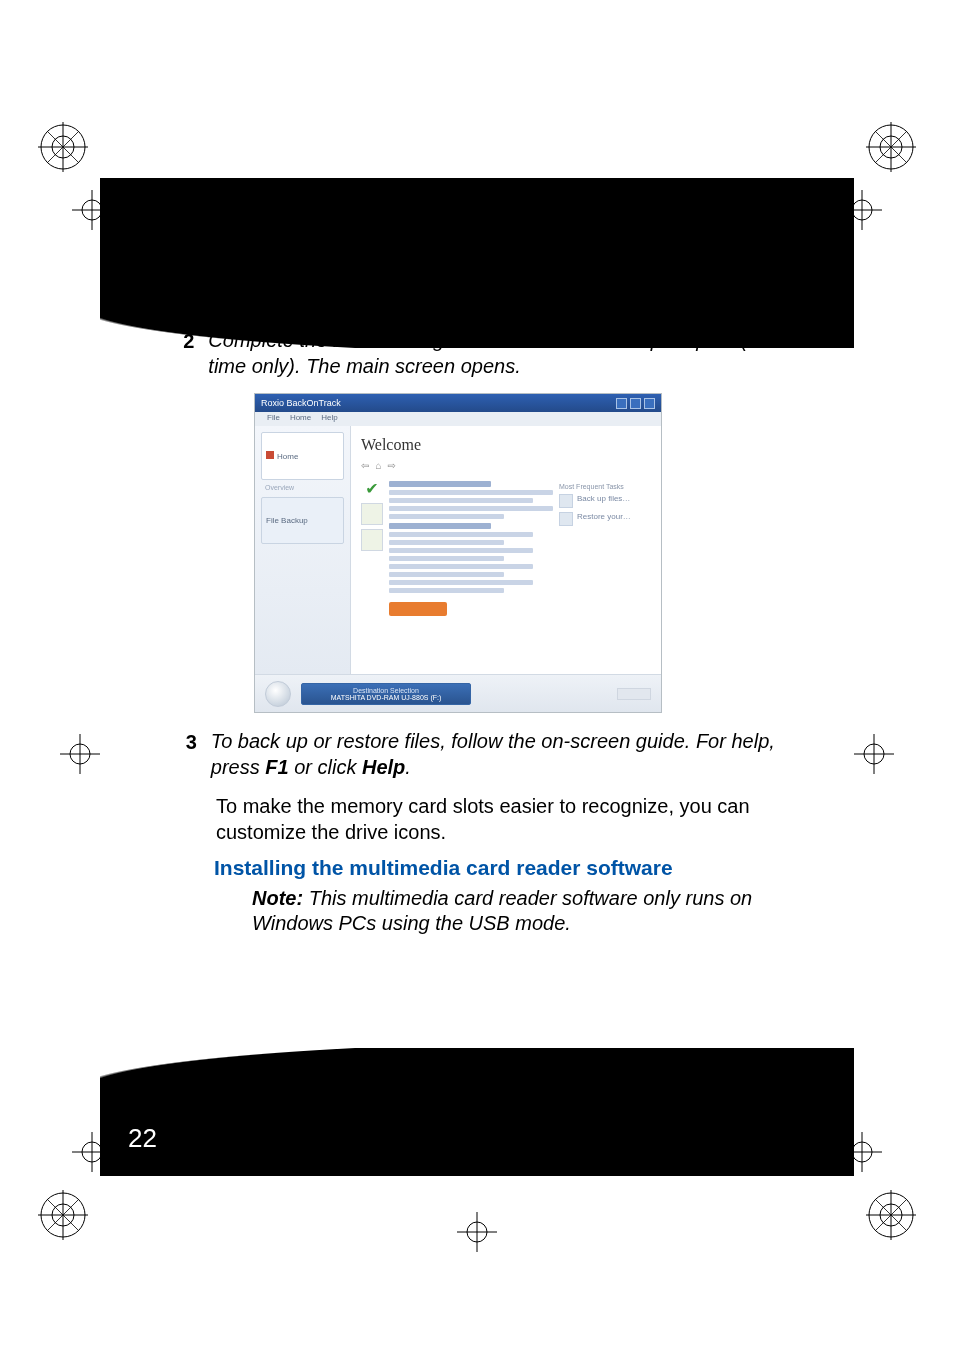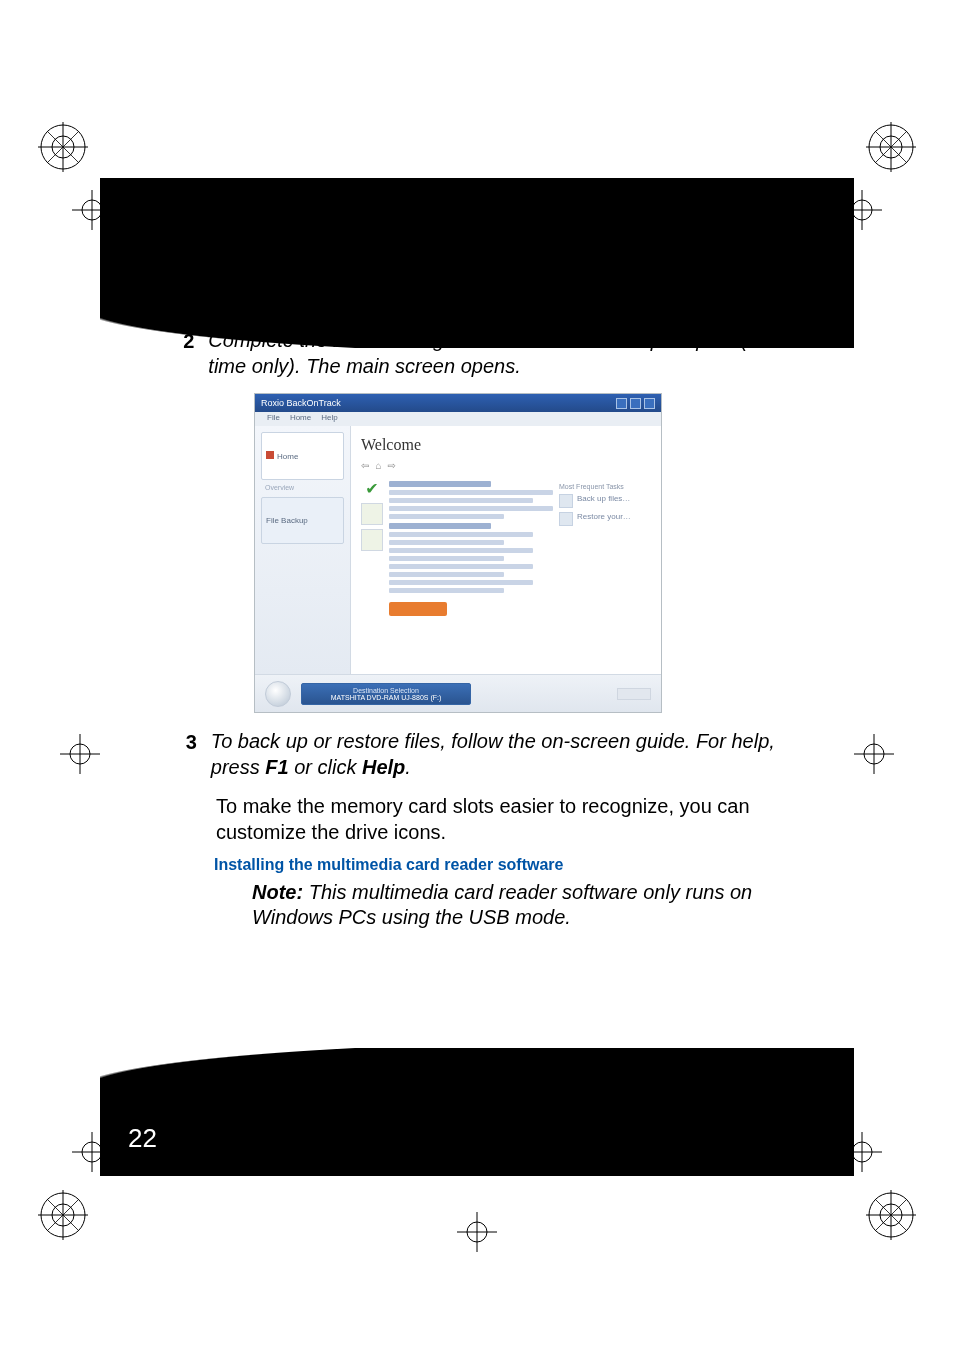--- a/index.html
+++ b/index.html
@@ -33,21 +33,21 @@
 
   
   .content { position: absolute; left: 178px; right: 140px; top: 328px; }
 
   .step { display: flex; gap: 14px; margin-bottom: 14px; }
   .step-num { font-weight: 700; width: 24px; text-align: right; font-size: 20px; line-height: 1.3; }
   .step-body { font-size: 20px; line-height: 1.28; font-style: italic; }
   .step-body b { font-weight: 700; }
 
   .h2 { color: #0054a6; font-weight: 700; font-size: 29px; margin: 18px 0 8px -3px; }
-  .h3 { color: #0054a6; font-weight: 700; font-size: 16px; margin: 0 0 6px 36px; }
+  .h3 { color: #0054a6; font-weight: 700; font-size: 21px; margin: 0 0 6px 36px; }
   .para { font-size: 20px; line-height: 1.28; margin-left: 38px; margin-bottom: 10px; }
   .note { font-size: 20px; line-height: 1.28; margin-left: 74px; font-style: italic; margin-top: 4px; }
   .note b { font-weight: 700; font-style: italic; }
 
   
   .shot { width: 408px; height: 320px; margin: 10px 0 16px 76px; border: 1px solid #b6bec4; background: linear-gradient(#f7f9fb,#eef2f6); position: relative; font-size: 8px; color: #5b6b82; }
   .shot .titlebar { height: 18px; background: linear-gradient(#2e60b2,#234a8a); color: #fff; font-size: 9px; padding: 2px 6px; display: flex; justify-content: space-between; align-items: center; }
   .shot .winbtns { display: flex; gap: 3px; }
   .shot .winbtn { width: 11px; height: 11px; border: 1px solid #aac3e6; background:#3a6fbe; }
   .shot .menubar { height: 14px; background: #e9eef4; padding: 1px 12px; font-size: 8px; display:flex; gap:10px; }

